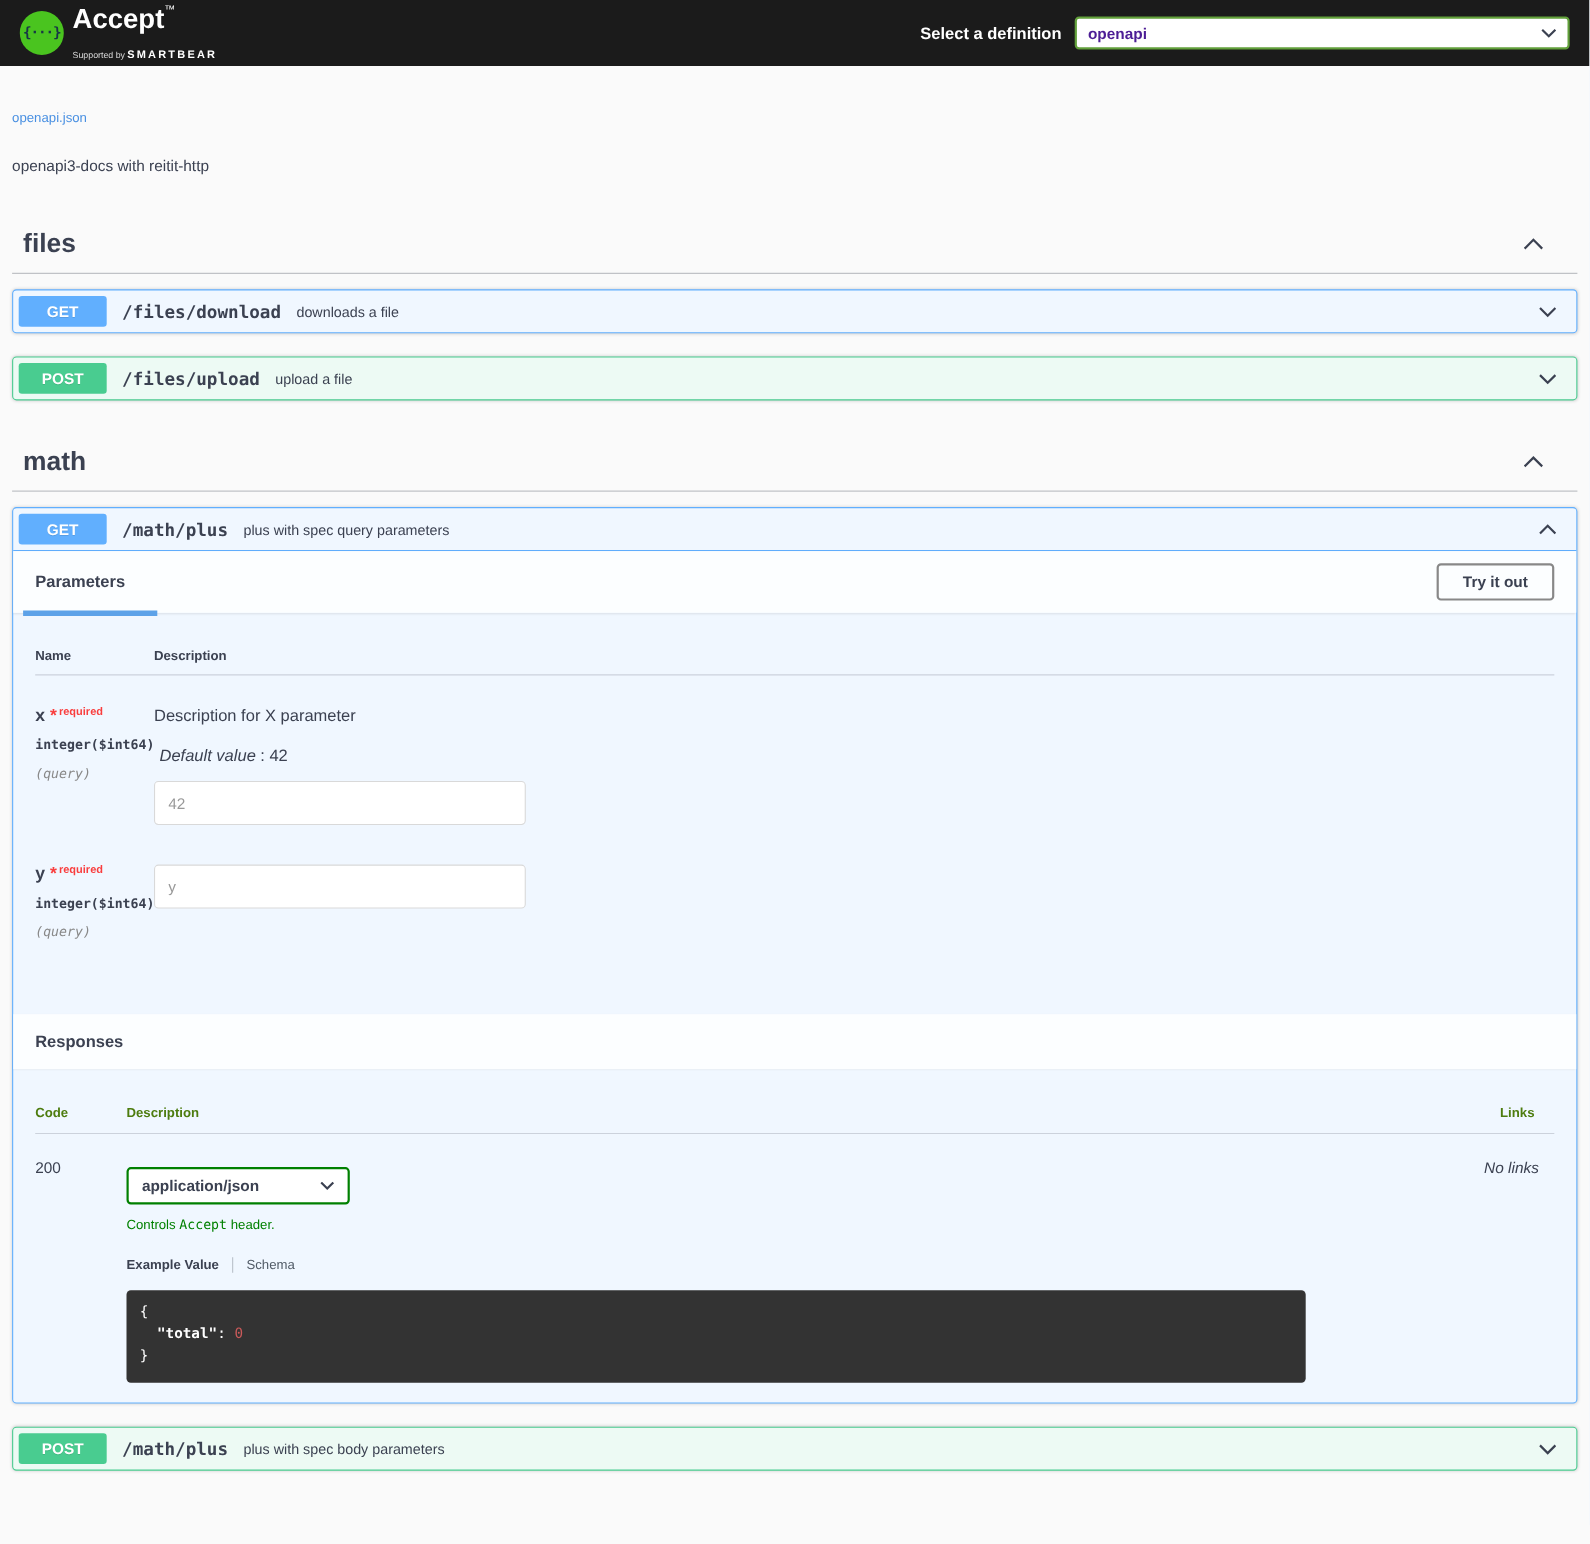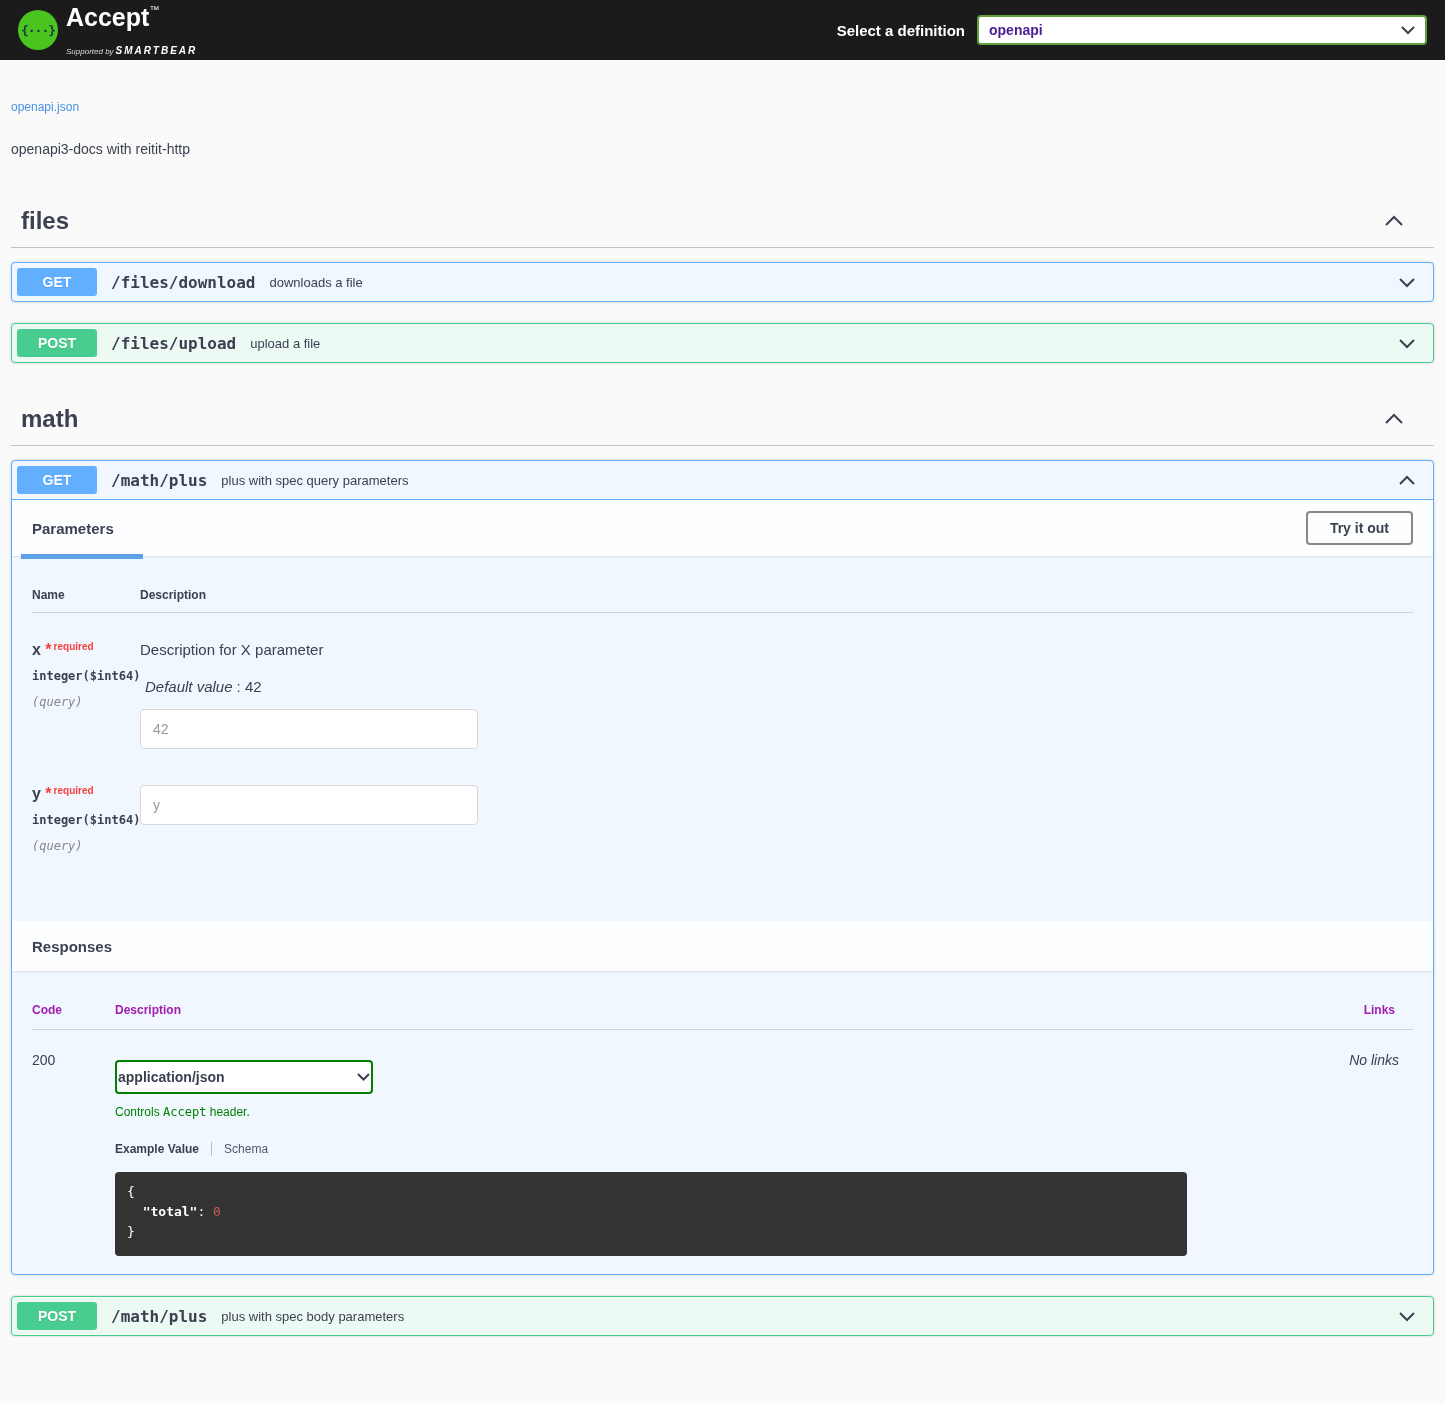--- a/index.html
+++ b/index.html
@@ -21,21 +21,21 @@
   .brand { display: flex; align-items: center; gap: 8px; text-decoration: none; }
   .logo-circle {
     width: 40px; height: 40px; border-radius: 50%;
     background: #4ac41f; display: flex; align-items: center; justify-content: center;
     color: #173647; font-weight: bold; font-size: 13px; letter-spacing: -1px;
     font-family: "DejaVu Sans Mono", monospace;
   }
   .brand-text { display: flex; flex-direction: column; line-height: 1; }
   .brand-name { color: #ffffff; font-size: 25px; font-weight: bold; }
   .brand-mark { color: #ffffff; font-size: 10px; vertical-align: top; }
-  .supported { margin-top: 16px; color: #dcdcdc; font-size: 8px; font-style: italic; }
+  .supported { margin-top: 16px; color: #dcdcdc; font-size: 8px; }
   .supported b { font-size: 10px; letter-spacing: 2px; color: #ffffff; margin-left: 2px; }
 
   .definition-area { display: flex; align-items: center; gap: 12px; }
   .select-label { color: #ffffff; font-weight: bold; font-size: 15px; white-space: nowrap; }
   .definition-select {
     width: 450px; height: 30px; background: #ffffff;
     border: 2px solid #62a03b; border-radius: 4px;
     display: flex; align-items: center; justify-content: space-between;
     padding: 0 10px; font-weight: bold; font-size: 14px; color: #4c1d95; cursor: pointer; text-align: right;
   }
@@ -129,32 +129,32 @@
     font-family: "Liberation Sans", sans-serif;
   }
   .param-input::placeholder { color: #999999; }
 
   .responses-header { min-height: 50px; }
   .responses-title { font-size: 15px; font-weight: bold; color: #3b4151; }
 
   .responses-inner { padding: 22px 20px 18px; }
   .resp-head {
     display: grid; grid-template-columns: 83px 1fr 140px;
-    font-size: 12px; font-weight: bold; color: #a21caf;
+    font-size: 12px; font-weight: bold; color: #4d7c0f;
     padding: 10px 0 12px; border-bottom: 1px solid rgba(59,65,81,.2);
   }
   .resp-head .links-h { text-align: right; padding-right: 18px; }
   .resp-row { display: grid; grid-template-columns: 83px 1fr 140px; padding-top: 22px; }
   .resp-code { font-size: 14px; color: #3b4151; }
   .media-type-label { font-size: 12px; color: #707070; }
   .media-select {
-    margin-top: 8px; width: 258px; height: 34px; background: #ffffff;
+    margin-top: 8px; width: 203px; height: 34px; background: #ffffff;
     border: 2px solid #008000; border-radius: 4px;
     display: flex; align-items: center; justify-content: space-between;
-    padding: 0 1px; font-size: 14px; font-weight: bold; color: #3b4151; cursor: pointer;
+    padding: 0 12px; font-size: 14px; font-weight: bold; color: #3b4151; cursor: pointer;
   }
   .accept-msg { margin-top: 11px; font-size: 12px; color: #008000; }
   .accept-msg code { font-family: "DejaVu Sans Mono", monospace; font-size: 12px; }
   .model-tabs { margin-top: 23px; display: flex; align-items: center; font-size: 12px; }
   .tab-example { font-weight: bold; color: #3b4151; cursor: pointer; }
   .tab-schema {
     color: #505a66; margin-left: 12px; padding-left: 12px;
     border-left: 1px solid rgba(59,65,81,.3); cursor: pointer;
   }
   .code-block {

